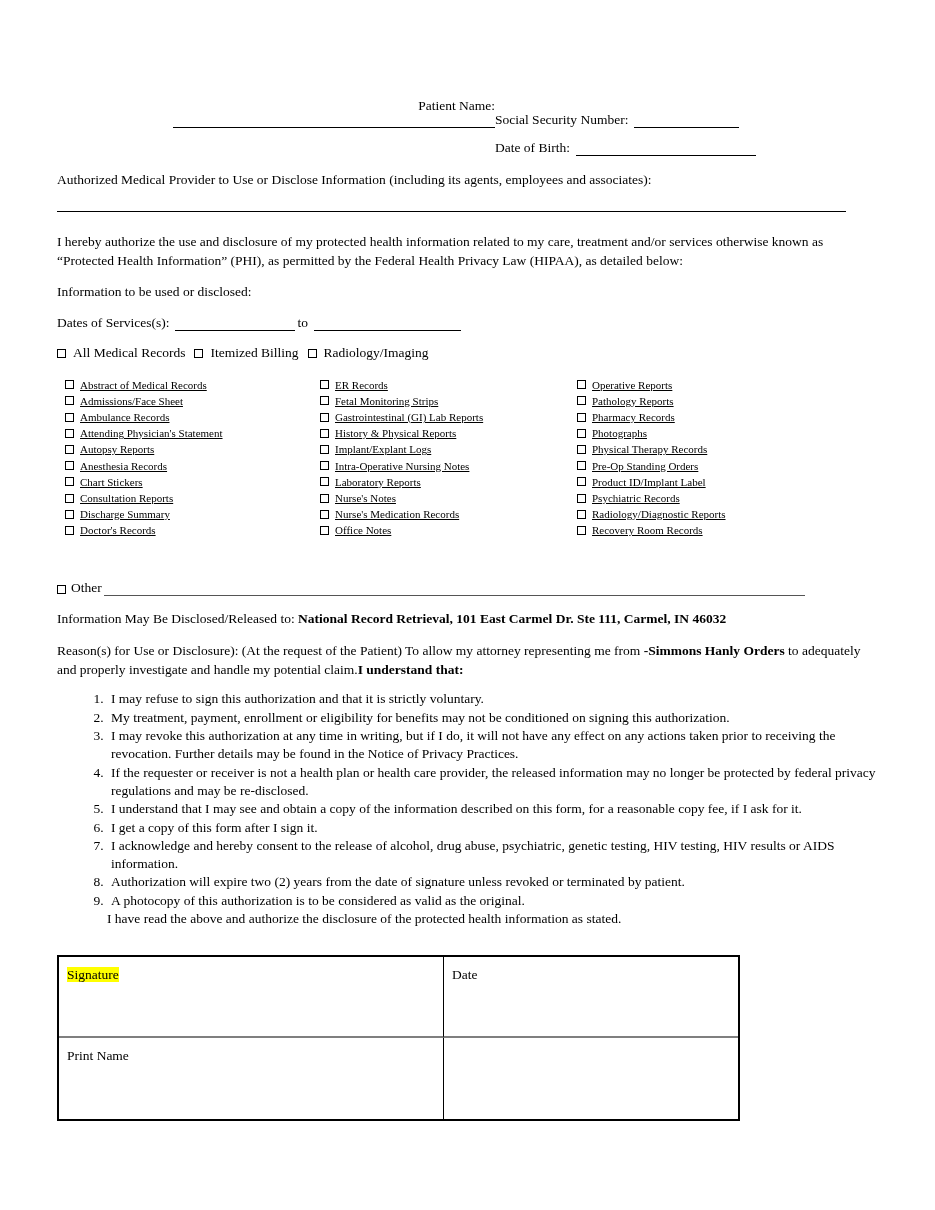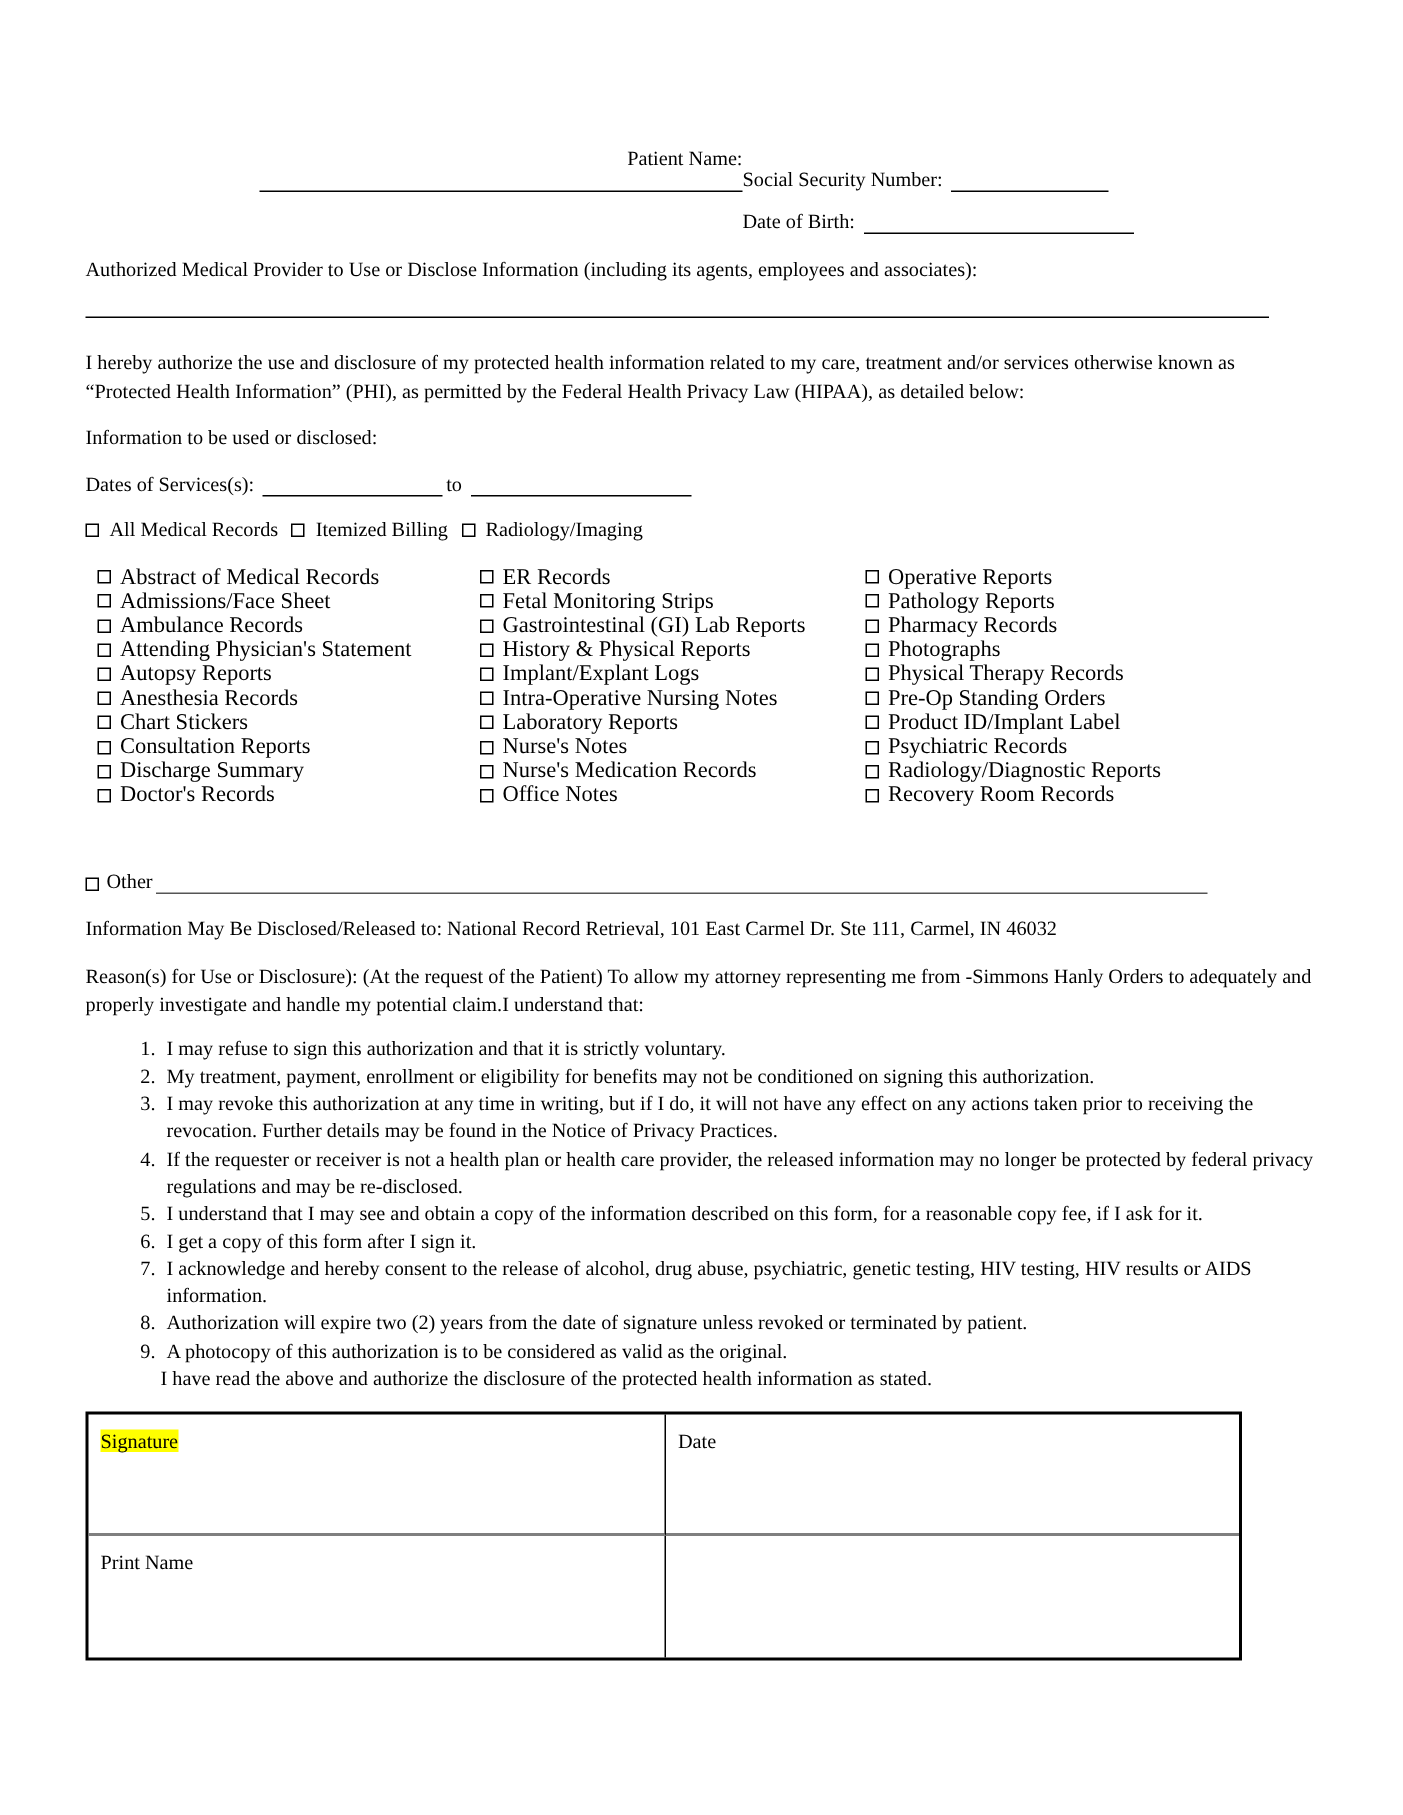--- a/index.html
+++ b/index.html
@@ -45,43 +45,43 @@
   .cb {
     display: inline-block; width: 9px; height: 9px;
     border: 1.2px solid #000; background: #fff;
     margin-right: 7px; flex: 0 0 auto;
     position: relative; top: 1px;
   }
   .cb-item { display: inline-flex; align-items: center; white-space: nowrap; }
 
   .quick-row { margin-top: 14px; display: flex; gap: 9px; }
 
-  .grid { margin-top: 16px; padding-left: 8px; display: flex; font-size: 15px; }
+  .grid { margin-top: 16px; padding-left: 8px; display: flex; font-size: 11px; text-decoration: underline; }
   .grid-col { display: flex; flex-direction: column; }
   .grid-col .cb-item { line-height: 16.2px; height: 16.2px; }
   .grid-col-1 { width: 255px; }
   .grid-col-2 { width: 257px; }
   .grid-col-3 { width: 300px; }
   .grid .cb { margin-right: 6px; top: 0; }
 
   .row-other { margin-top: 42px; display: flex; align-items: flex-end; width: 748px; }
   .row-other .cb { margin-right: 5px; position: relative; top: -2px; }
   .fill-other { flex: 1 1 auto; border-bottom: 1px solid #555; height: 12px; margin-left: 2px; }
 
   .disclosed { margin-top: 15px; }
-  .bold { font-weight: normal; }
+  .bold { font-weight: bold; }
 
   .reason { margin-top: 14px; line-height: 19px; width: 822px; }
 
   ol.terms { margin-top: 11px; padding-left: 50px; line-height: 18.3px; width: 822px; }
   ol.terms li { padding-left: 4px; }
   .closing { margin-left: 50px; line-height: 18.3px; }
 
   .sig-table {
-    margin-top: 13px; width: 771px;
+    margin-top: 27px; width: 683px;
     border: 2px solid #000;
     display: grid;
     grid-template-columns: 385px 1fr;
     grid-template-rows: 81px 81px;
   }
   .sig-cell { padding: 10px 8px 0 8px; }
   .sig-cell.c-left { border-right: 1.6px solid #000; }
   .sig-cell.r-top { border-bottom: 2.6px solid #7f7f7f; }
   .hl { background: #ffff00; }
 </style>

